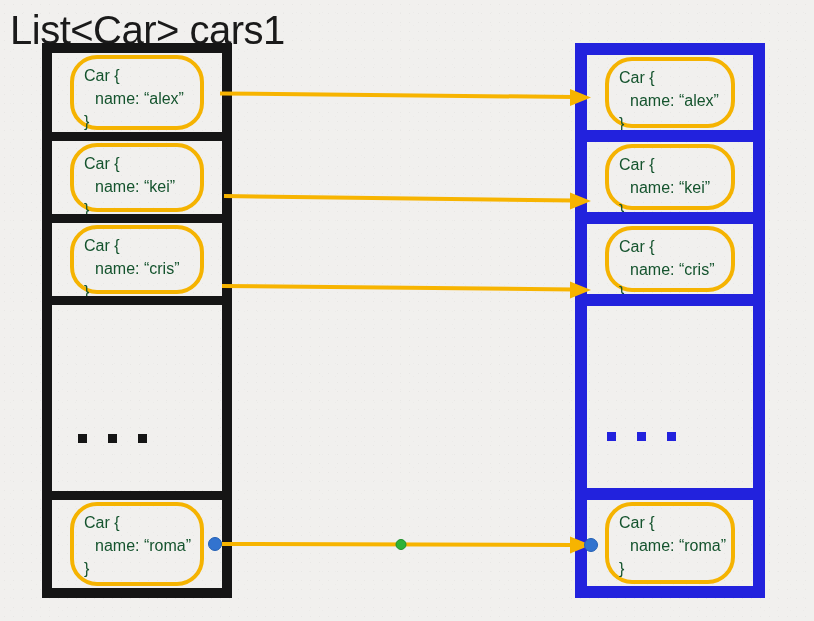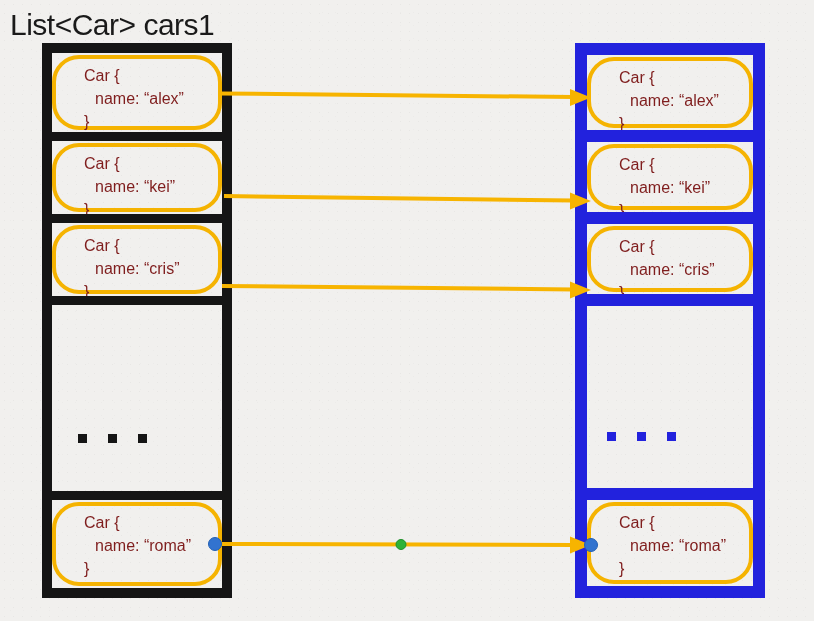--- a/index.html
+++ b/index.html
@@ -9,42 +9,42 @@
     background-color:#f1f0ee;
     background-image:
       radial-gradient(#e8e7e5 0.8px, transparent 0.9px),
       radial-gradient(#ecebe9 0.7px, transparent 0.8px);
     background-size:9px 9px, 13px 13px;
     background-position:0 0, 4px 6px;
   }
   .stage{position:relative;width:814px;height:621px;overflow:hidden;}
   .title{
     position:absolute;top:8px;
-    font-size:30px;letter-spacing:-0.5px;color:#1a1a1a;
+    font-size:40px;letter-spacing:-0.5px;color:#1a1a1a;
     white-space:nowrap;
   }
   .title-left{left:10px;}
   .title-right{left:545px;color:#2222dd;}
   .col{
     position:absolute;top:43px;width:190px;height:555px;
     box-sizing:border-box;display:flex;flex-direction:column;
   }
   .col-left{left:42px;border:10px solid #151515;}
   .col-right{left:575px;border:12px solid #2222dd;}
   .cell{position:relative;box-sizing:border-box;}
   .col-left .cell + .cell{border-top:9px solid #151515;}
   .col-right .cell + .cell{border-top:12px solid #2222dd;}
   .cl1{height:79px}.cl2{height:82px}.cl3{height:82px}.cl4{height:196px}.cl5{height:98px}
   .cr1{height:75px}.cr2{height:82px}.cr3{height:82px}.cr4{height:194px}.cr5{height:98px}
   .card{
     position:relative;box-sizing:border-box;
-    margin:2px 0;height:calc(100% - 4px);
+    margin:2px 18px;height:calc(100% - 4px);
     border:4px solid #f5b301;border-radius:27px;
-    color:#7f1d1d;font-size:16px;line-height:23px;
-    padding:5px 0 0 28px;overflow:visible;
+    color:#14532d;font-size:16px;line-height:23px;
+    padding:5px 0 0 10px;overflow:visible;
   }
   .card .l2{padding-left:11px;white-space:nowrap;}
   .dots{position:absolute;display:flex;gap:21px;}
   .dots-left{left:26px;top:129px;}
   .dots-right{left:20px;top:126px;}
   .dots span{width:9px;height:9px;display:block;}
   .dots-black span{background:#151515;}
   .dots-blue span{background:#2222dd;}
   .arrows{position:absolute;left:0;top:0;pointer-events:none;}
 </style>

